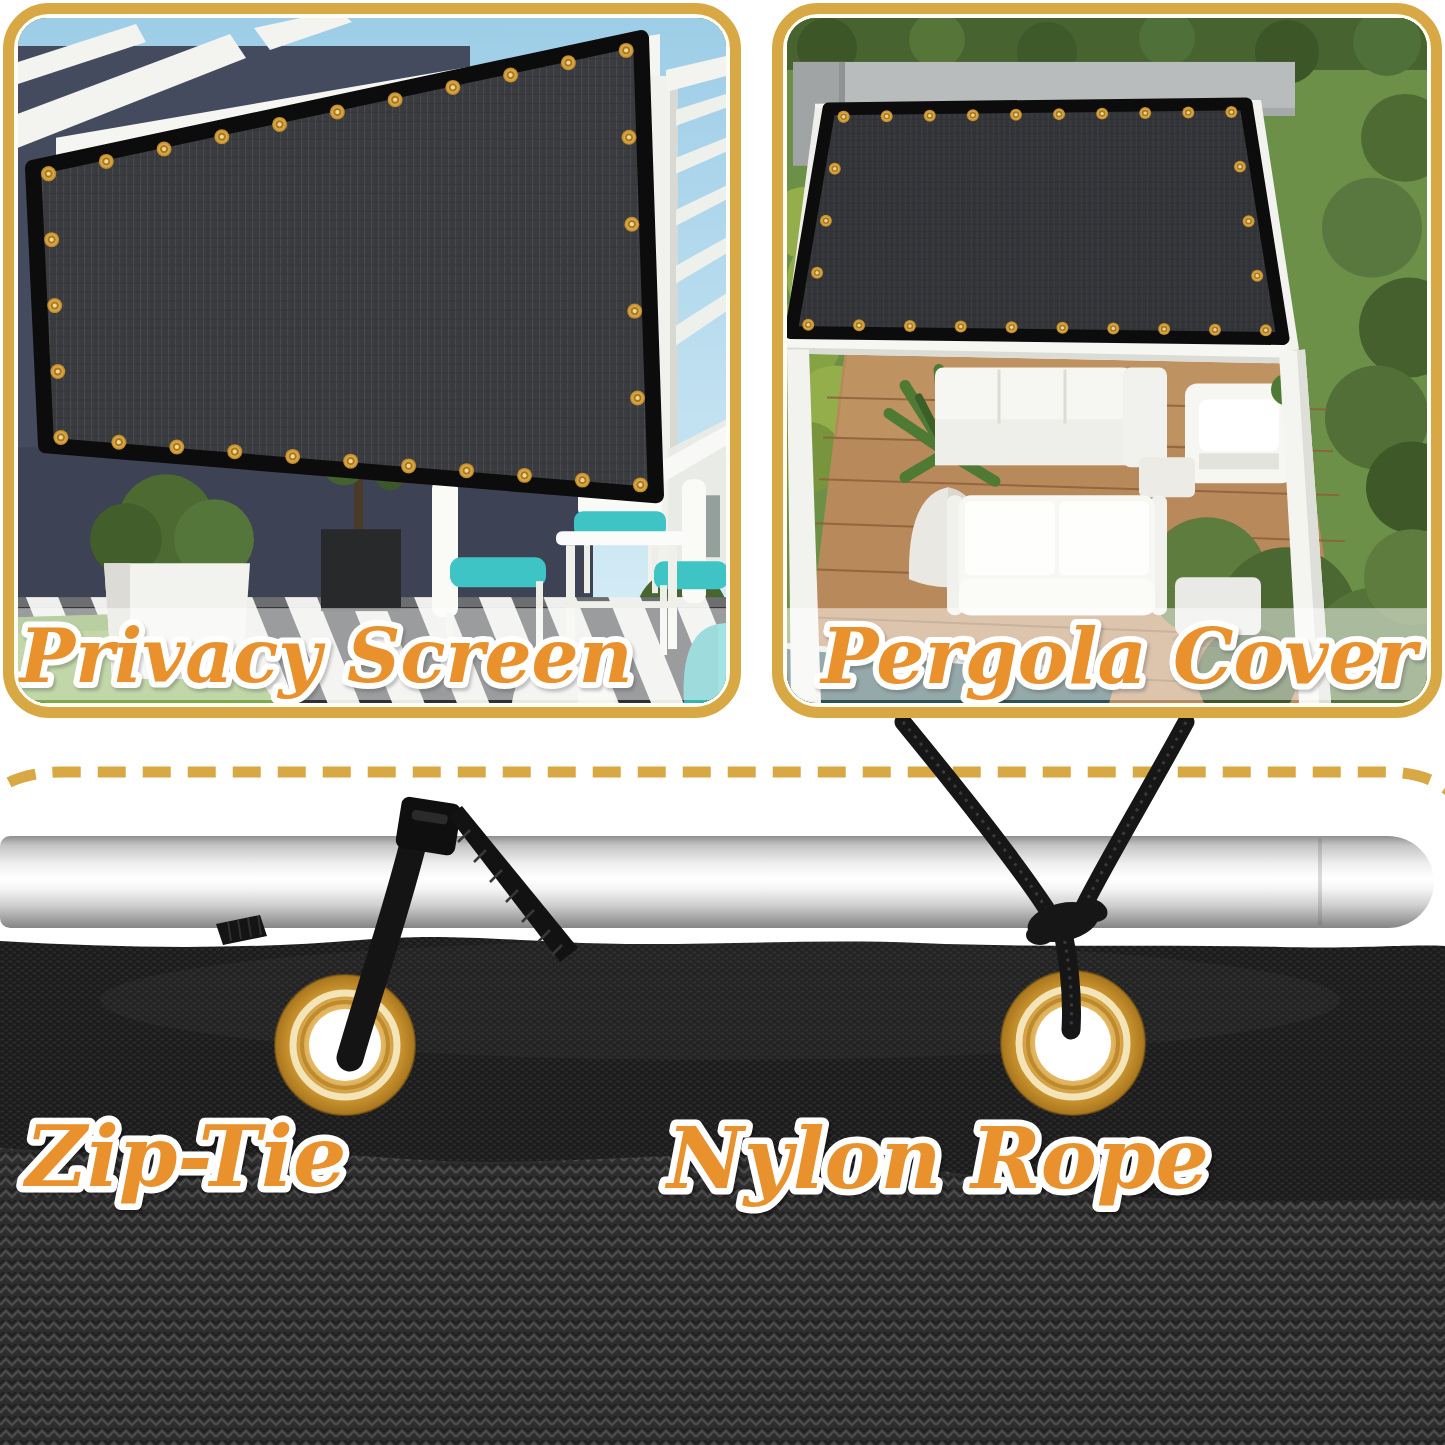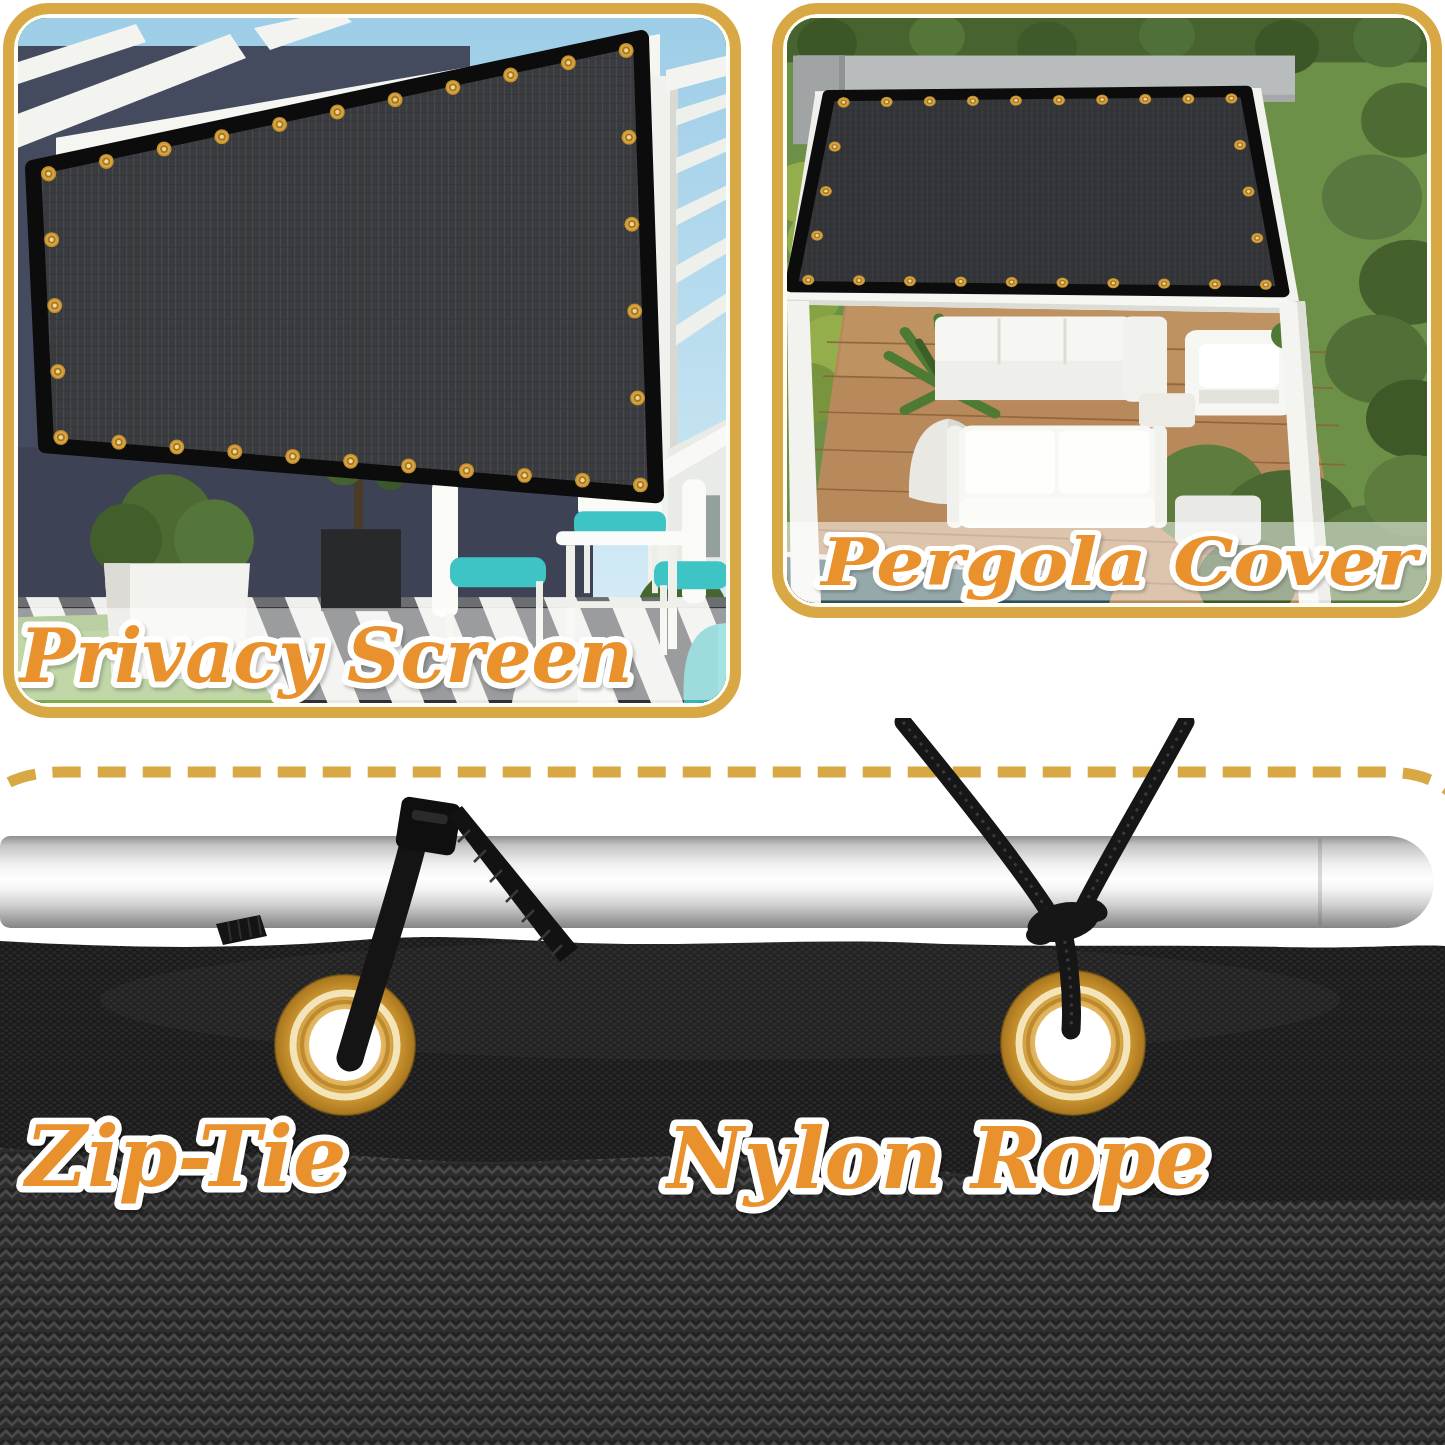--- a/index.html
+++ b/index.html
@@ -1,20 +1,20 @@
 <!DOCTYPE html>
 <html><head>
 <meta charset="utf-8">
 <style>
   html,body{margin:0;padding:0;}
   body{width:1445px;height:1445px;background:#ffffff;font-family:"DejaVu Sans",sans-serif;overflow:hidden;}
   #stage{position:relative;width:1445px;height:1445px;background:#ffffff;}
   .panel{position:absolute;top:3px;border:11px solid #D8A845;border-radius:46px;background:#fffdf4;padding:4px;box-sizing:border-box;}
   #p1{left:3px;width:738px;height:715px;}
-  #p2{left:772px;width:670px;height:615px;}
+  #p2{left:772px;width:670px;height:715px;}
   .ph{width:100%;height:100%;border-radius:29px;overflow:hidden;background:#4d7c0f;}
   .ph svg{display:block;width:100%;height:100%;}
   .pole{position:absolute;left:0;top:836px;width:1434px;height:92px;border-radius:10px 46px 46px 10px;
     background:linear-gradient(180deg,#8f8f8f 0%,#c4c4c4 10%,#efefef 30%,#ffffff 46%,#f4f4f4 58%,#d0d0d0 75%,#9c9c9c 92%,#858585 100%);}
   .pole-seam{position:absolute;left:1318px;top:838px;width:4px;height:88px;background:rgba(90,90,90,.22);border-radius:2px;}
   .bottom-svg{position:absolute;left:0;top:718px;width:1445px;height:727px;}
   .plabel{font-family:"DejaVu Serif",serif;font-style:italic;font-weight:700;font-size:74px;
     fill:#E8912D;stroke:#ffffff;stroke-width:12px;paint-order:stroke;stroke-linejoin:round;
     filter:drop-shadow(2px 3px 1.5px rgba(60,60,60,.28));}
   .plabel2{font-size:76px;}

